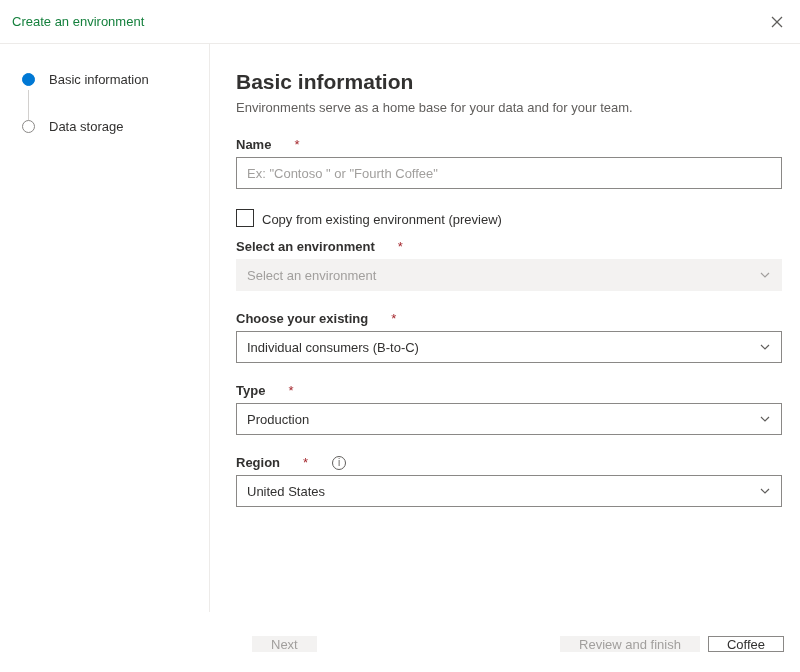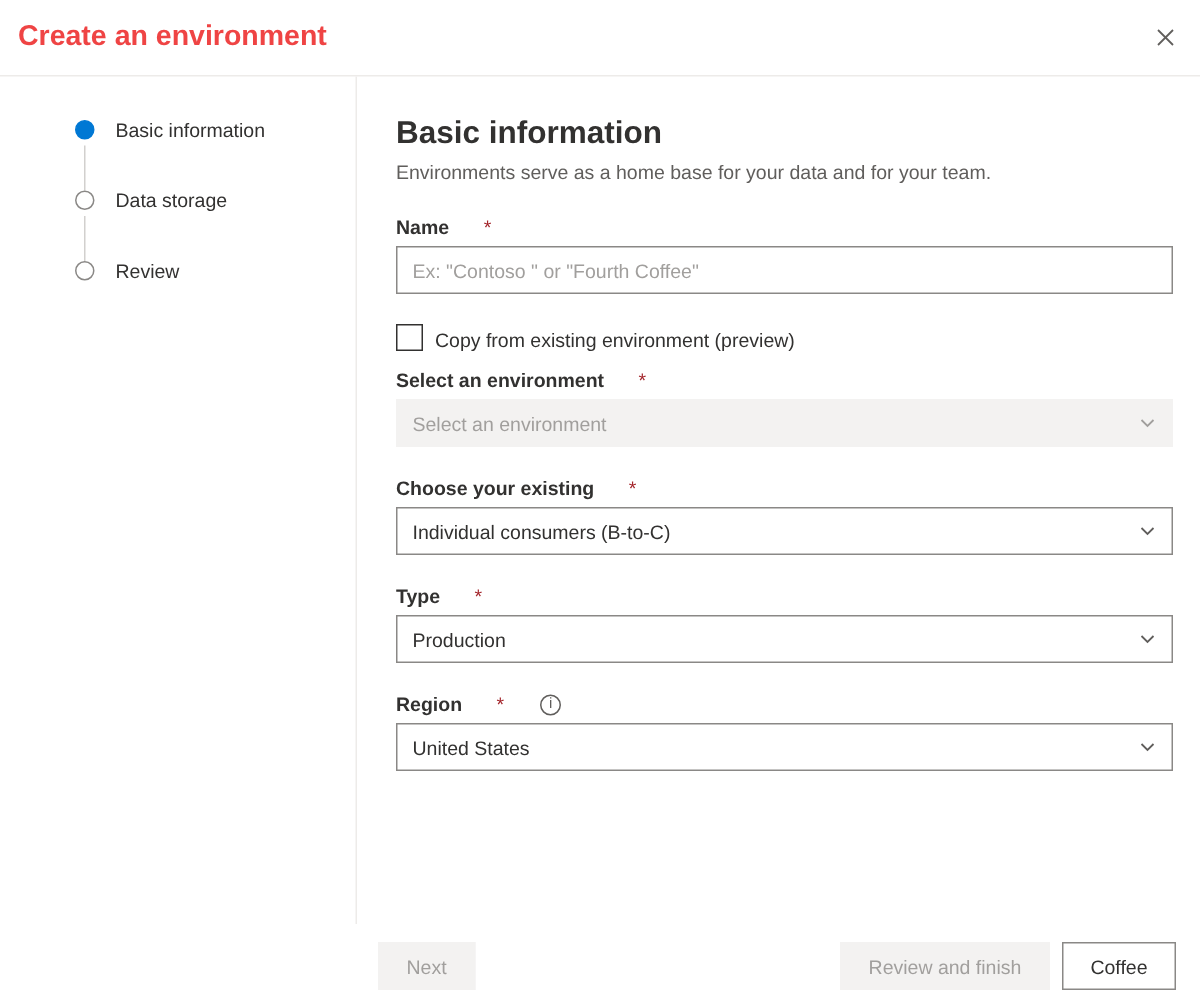--- a/index.html
+++ b/index.html
@@ -1,23 +1,23 @@
 <!DOCTYPE html>
 <html><head>
 <meta charset="utf-8">
 <style>
   * { box-sizing: border-box; margin: 0; padding: 0; font-family: "Segoe UI", -apple-system, BlinkMacSystemFont, sans-serif; }
   body { width: 800px; height: 672px; background: #fff; color: #323130; overflow: hidden; position: relative; }
 
   .header { display: flex; align-items: center; justify-content: space-between; padding: 14px 16px 14px 12px; border-bottom: 1px solid #edebe9; }
-  .header-title { font-size: 19px; font-weight: 700; color: #ef4444; }
+  .header-title { font-size: 13px; font-weight: 400; color: #15803d; }
   .close { width: 14px; height: 14px; cursor: pointer; display:flex; align-items:center; justify-content:center;}
   .close svg { width: 12px; height: 12px; stroke: #605e5c; stroke-width: 1.2; }
 
-  .body { display: flex; height: calc(100% - 48px - 56px); margin-left: 28px; }
+  .body { display: flex; height: calc(100% - 48px - 56px); }
 
   .sidebar { width: 210px; border-right: 1px solid #edebe9; padding: 28px 0 0 22px; }
   .steps { position: relative; }
   .step { display: flex; align-items: center; gap: 14px; margin-bottom: 32px; position: relative; }
   .step:not(:last-child)::after {
     content: ""; position: absolute; left: 6px; top: 18px; width: 1px; height: 30px; background: #d2d0ce;
   }
   .step-marker { width: 13px; height: 13px; border-radius: 50%; border: 1.5px solid #8a8886; background: #fff; flex-shrink:0; }
   .step.active .step-marker { background: #0078d4; border-color: #0078d4; }
   .step-label { font-size: 13px; color: #323130; }
@@ -42,21 +42,21 @@
   .select.disabled .chevron svg { stroke: #a19f9d;}
 
   .checkbox-row { display: flex; align-items: flex-end; gap: 8px; margin-bottom: 12px; }
   .checkbox { width: 18px; height: 18px; border: 1px solid #323130; background:#fff; flex-shrink:0;}
   .checkbox-label { font-size: 13px; color: #323130; }
 
   .info-icon { width: 14px; height: 14px; border: 1px solid #605e5c; border-radius: 50%; display:inline-flex; align-items:center; justify-content:center; font-size:10px; color:#605e5c; margin-left:2px; font-weight:400;}
 
   .footer { position: absolute; bottom: 0; left: 0; right: 0; height: 56px; display: flex; align-items: center; padding: 0 16px 0 252px; gap: 8px; background:#fff;}
   .footer .spacer { flex: 1; }
-  .btn { height: 32px; padding: 0 18px; font-size: 13px; border: 1px solid #8a8886; background: #fff; cursor: pointer; color:#323130;text-align:right;}
+  .btn { height: 16px; padding: 0 18px; font-size: 13px; border: 1px solid #8a8886; background: #fff; cursor: pointer; color:#323130;text-align:right;}
   .btn.disabled { background: #f3f2f1; border-color: #f3f2f1; color: #a19f9d; cursor: default;}
 </style>
 </head>
 <body>
 
 <div class="header">
   <div class="header-title">Create an environment</div>
   <div class="close">
     <svg viewBox="0 0 12 12">
         <line x1="1" y1="1" x2="11" y2="11"></line>
@@ -68,24 +68,20 @@
 <div class="body">
   <div class="sidebar">
     <div class="steps">
       <div class="step active">
         <div class="step-marker"></div>
         <div class="step-label">Basic information</div>
       </div>
       <div class="step">
         <div class="step-marker"></div>
         <div class="step-label">Data storage</div>
-      </div>
-      <div class="step">
-        <div class="step-marker"></div>
-        <div class="step-label">Review</div>
       </div>
     </div>
   </div>
 
   <div class="main">
     <div class="page-title">Basic information</div>
     <div class="page-desc">Environments serve as a home base for your data and for your team.</div>
 
     <div class="field">
       <div class="label">

